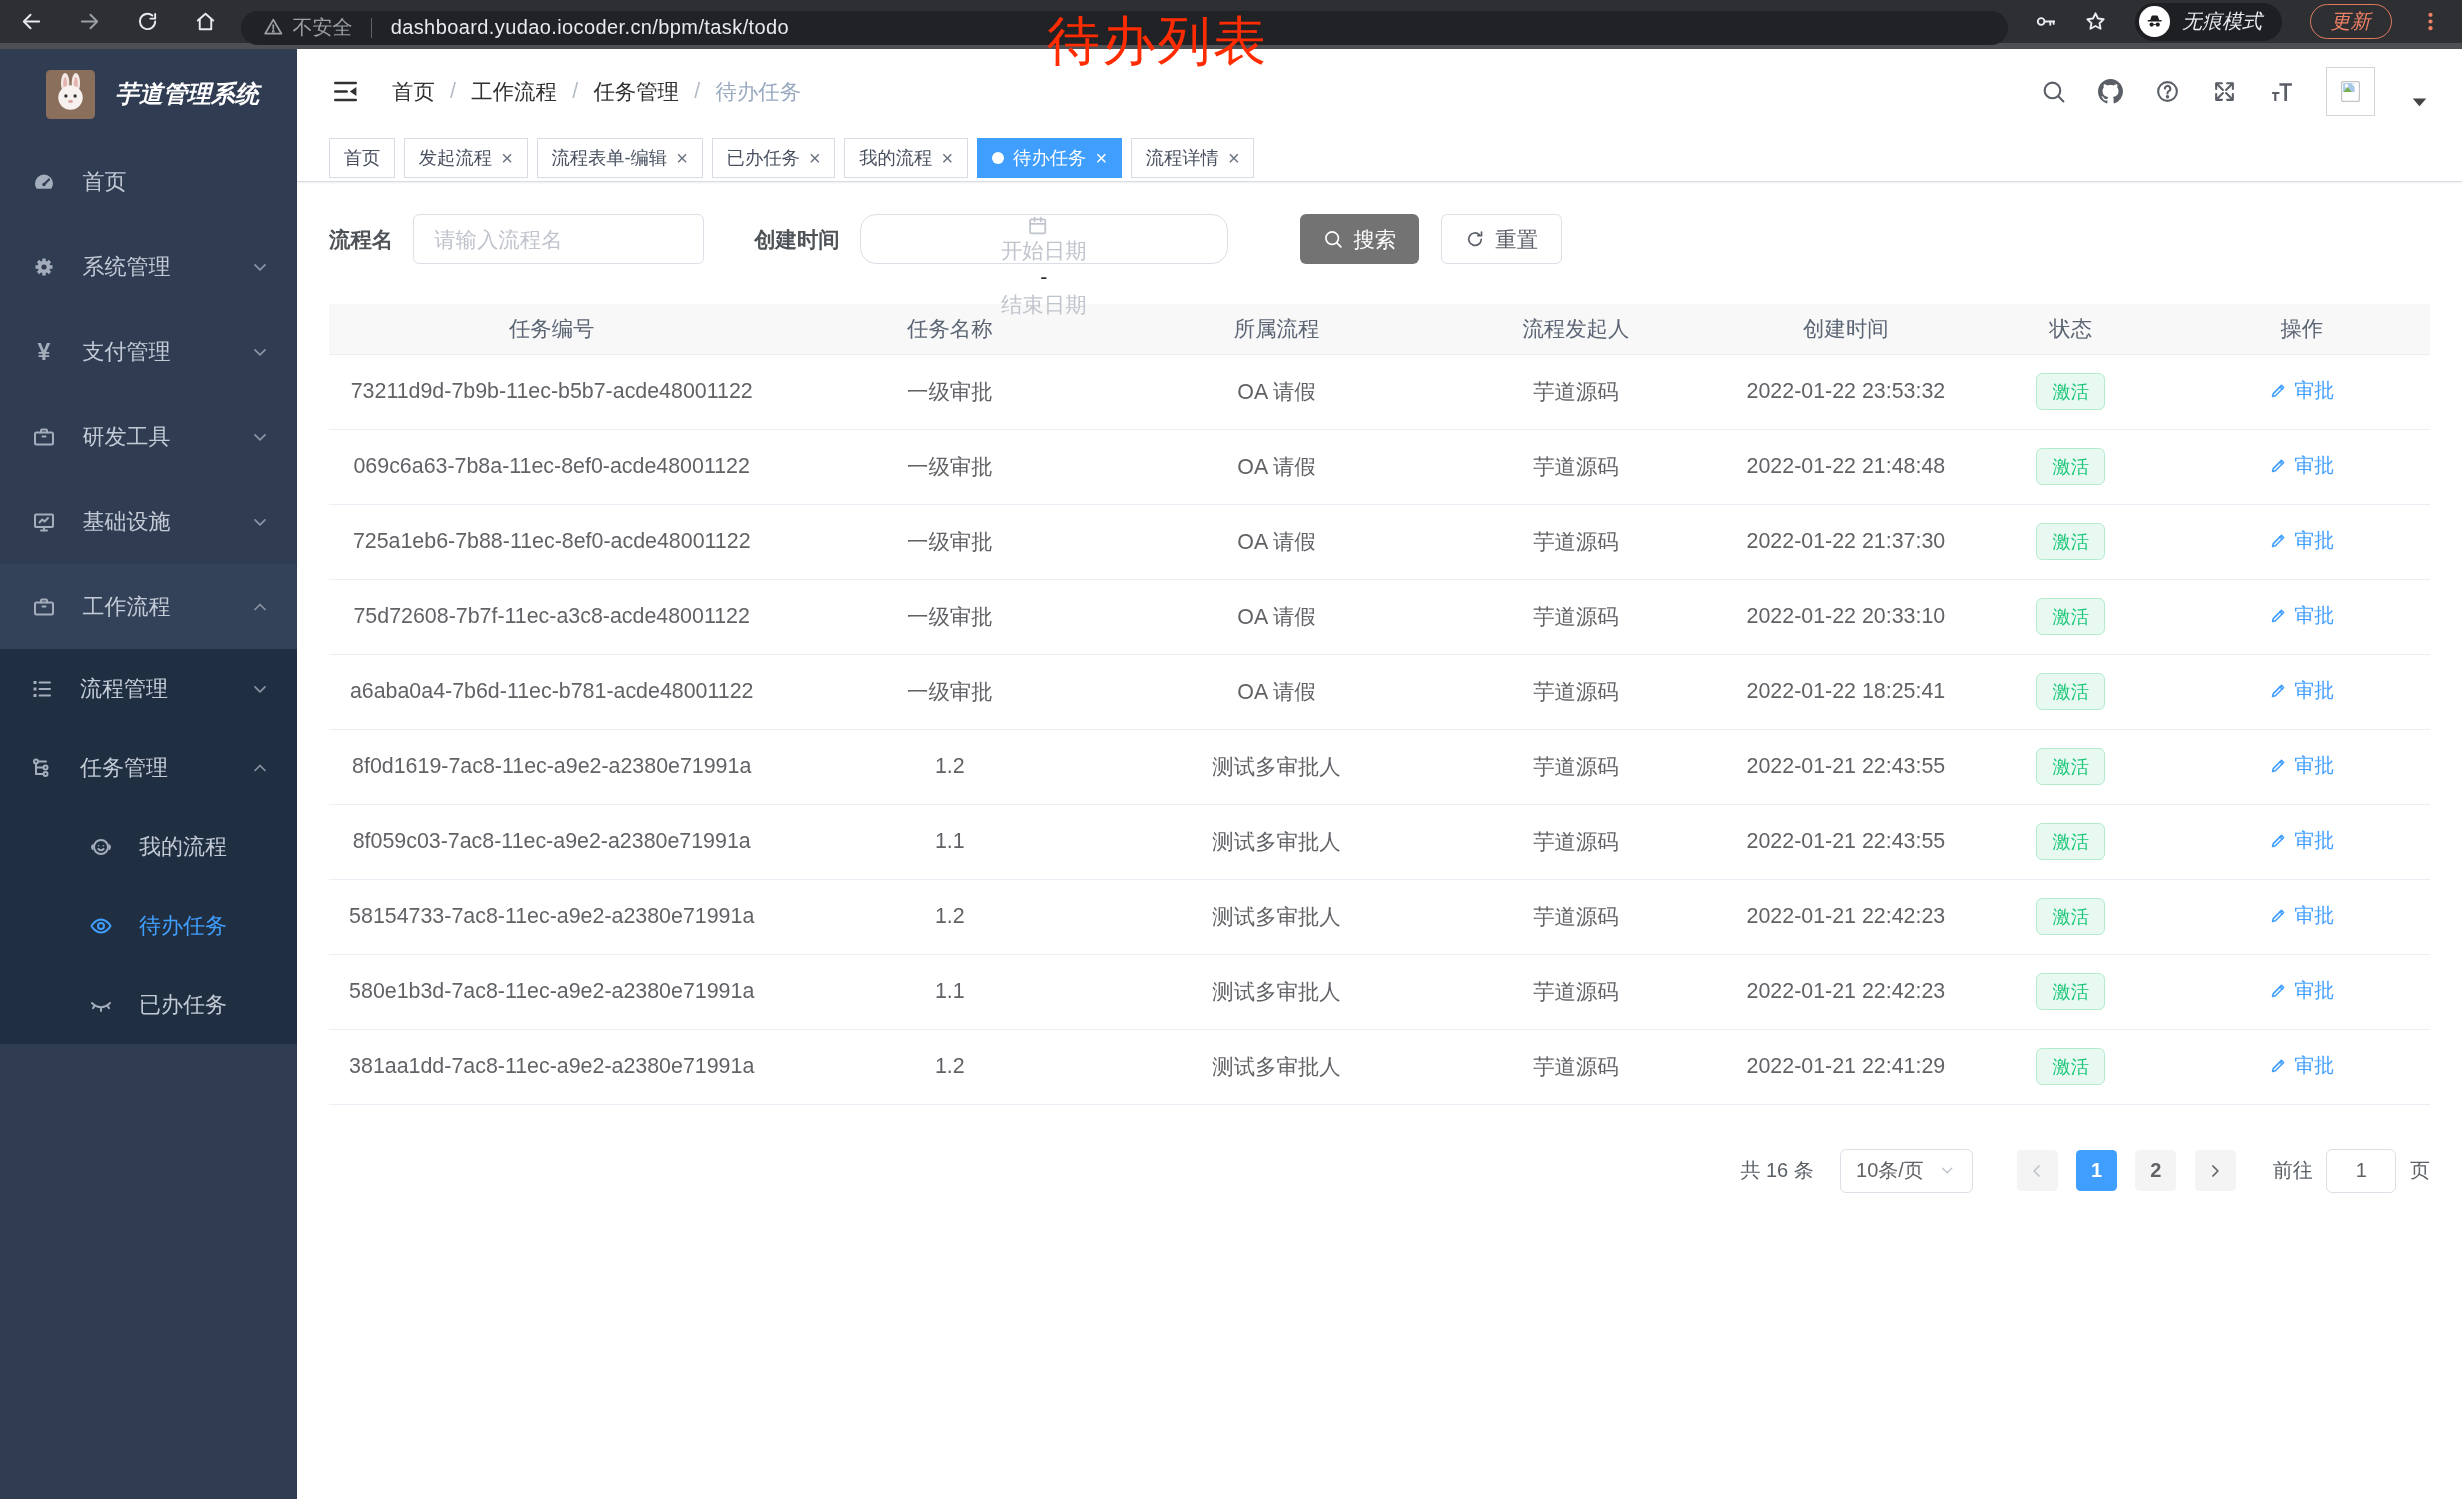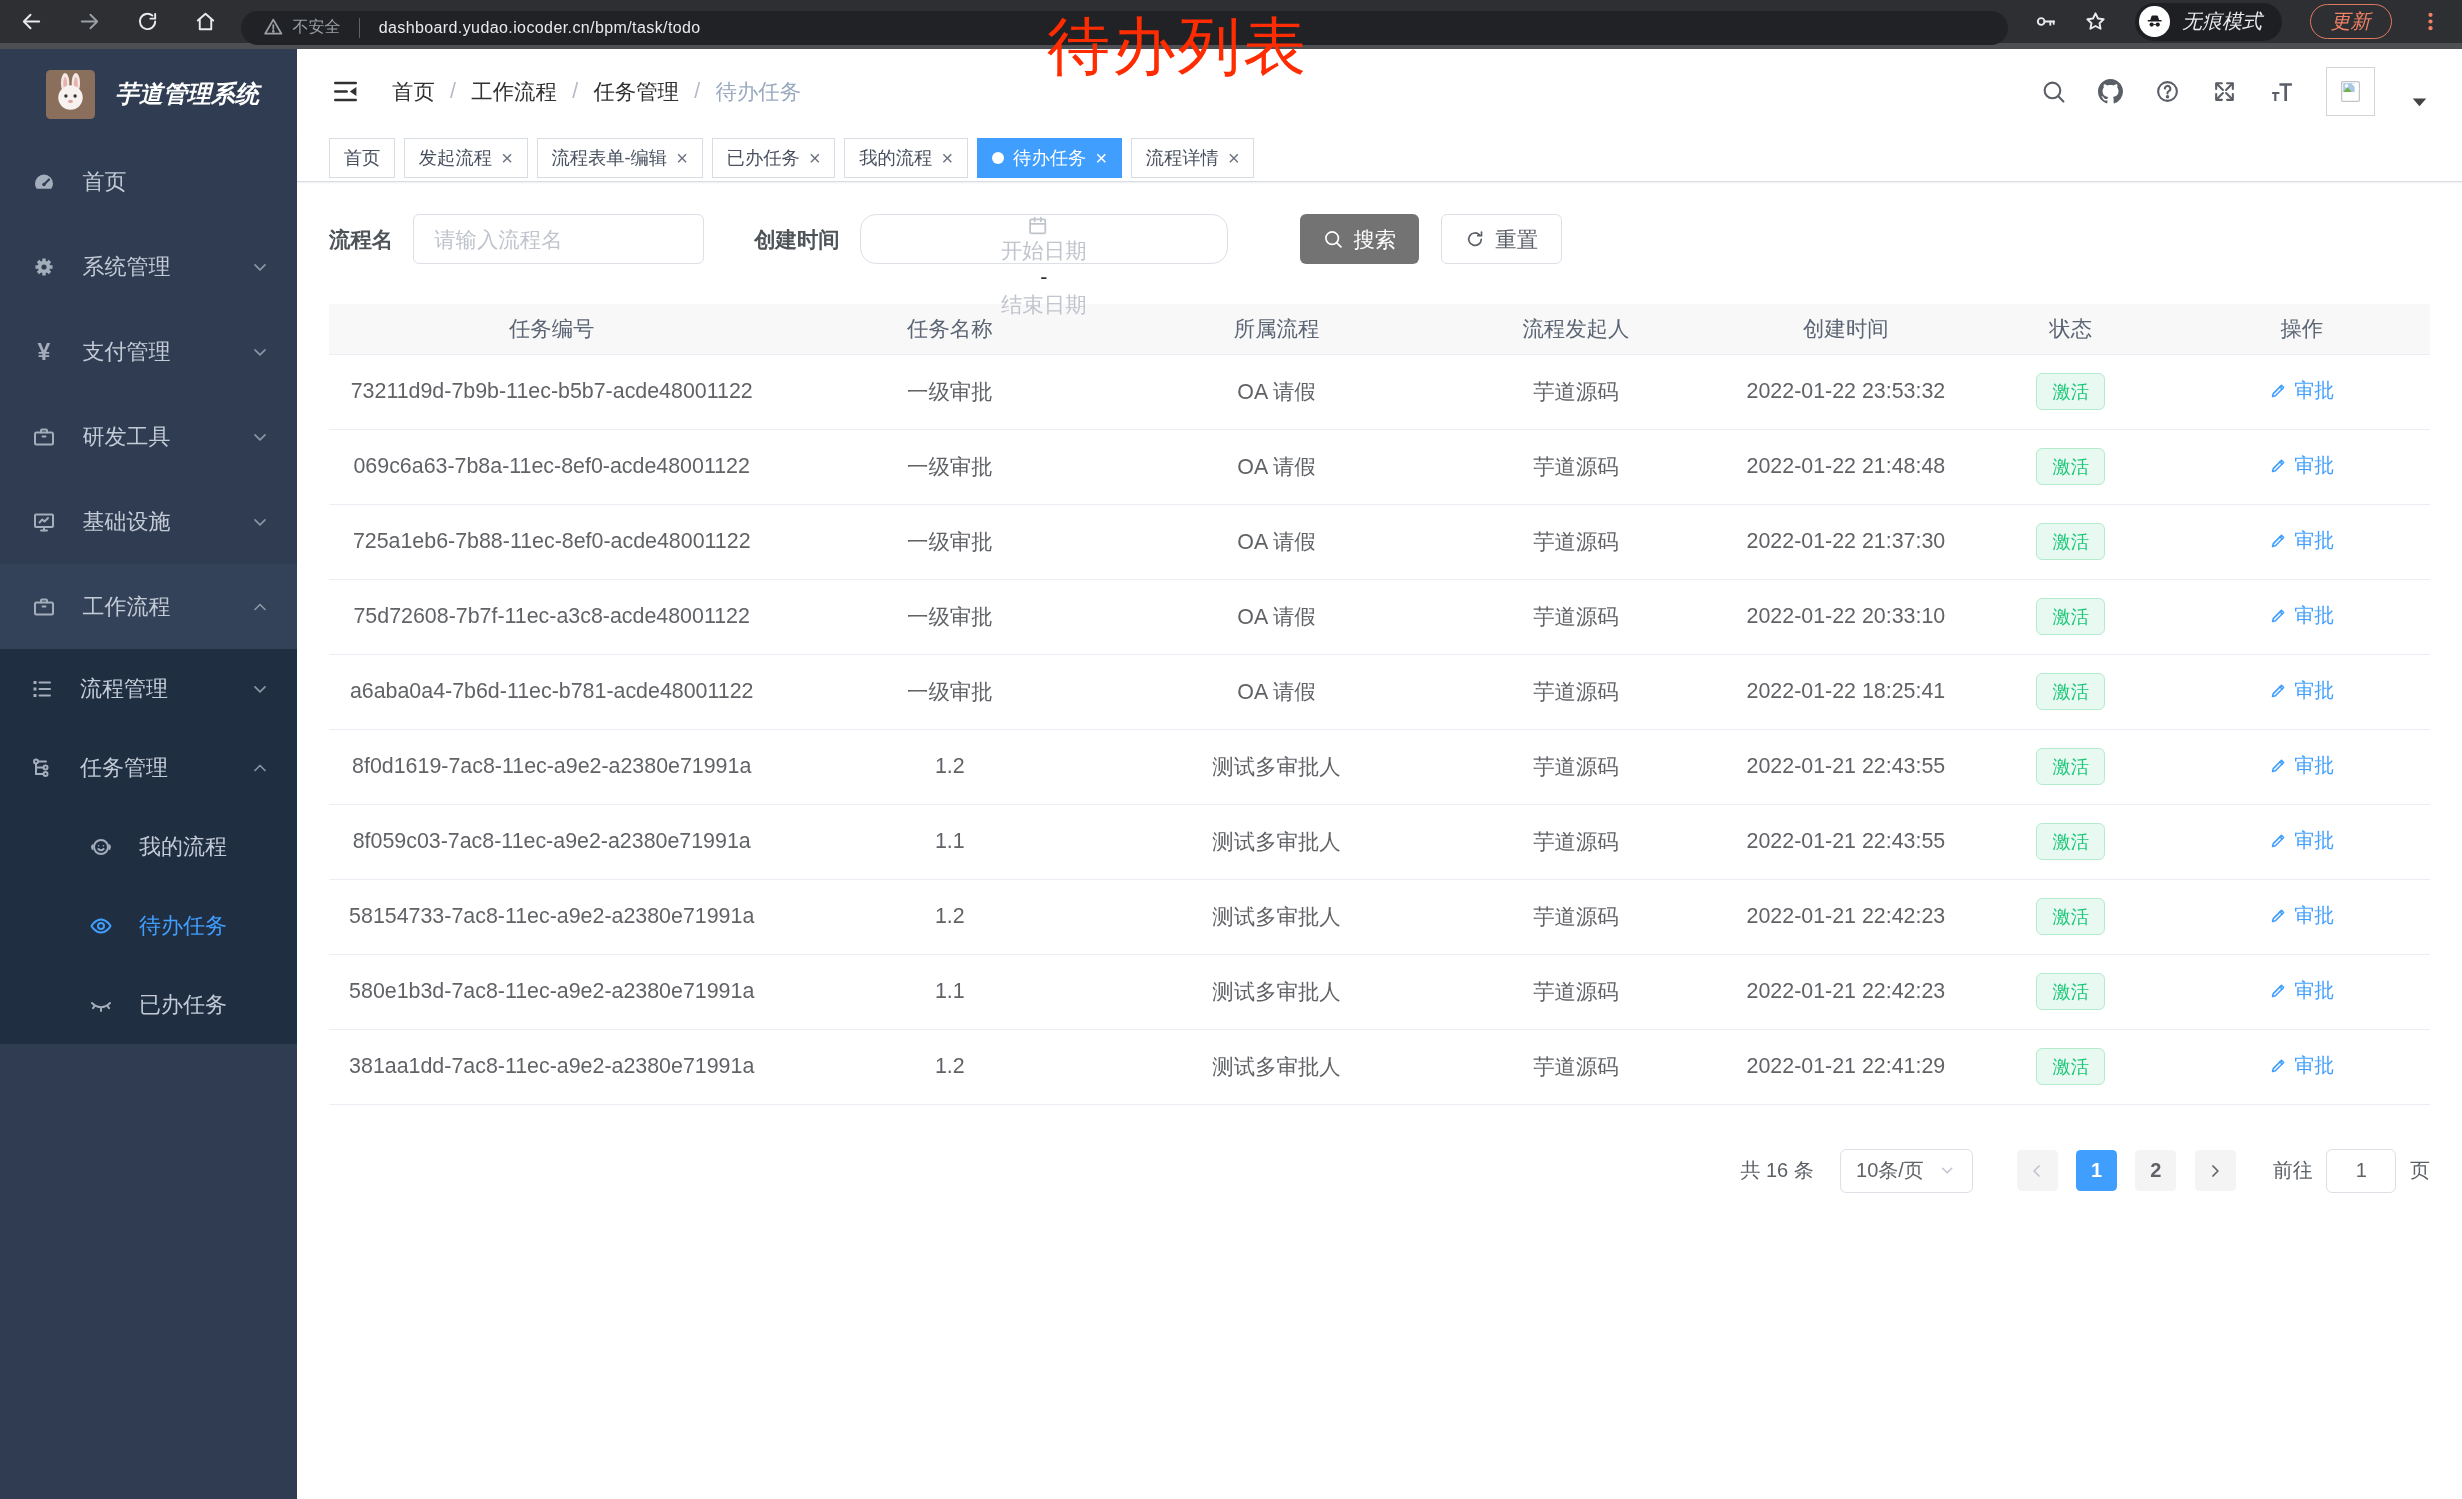--- a/index.html
+++ b/index.html
@@ -7,34 +7,34 @@
   body { font-family:"Liberation Sans","DejaVu Sans",sans-serif; background:#fff; position:relative; overflow:hidden; }
   svg { display:block; }
   .icn { display:inline-flex; align-items:center; justify-content:center; }
 
   
   .browser { height:43px; background:#2e2f33; display:flex; align-items:center; padding:0 20px; color:#e8eaed; }
   .chrome-strip { height:6.1px; background:#4e4f53; }
   .nav-icons { display:flex; align-items:center; gap:35px; margin-right:24.4px; }
   .nav-icons .icn svg { width:23px; height:23px; }
   .icn.dim { color:#9aa0a6; }
-  .omnibox { flex:1; height:34px; background:#212226; border-radius:17px; display:flex; align-items:center; padding:0 21.4px; margin-right:26px; font-size:16px;margin-top:12px; }
+  .omnibox { flex:1; height:34px; background:#212226; border-radius:17px; display:flex; align-items:center; padding:0 21.4px; margin-right:26px; font-size:20px;margin-top:12px; }
   .omni-warn { color:#9aa0a6; display:flex; align-items:center; gap:9.2px; }
   .omni-warn .icn svg { width:20.6px; height:20.6px; }
   .omni-div { width:1.5px; height:20px; background:#5f6368; margin:0 18.3px; }
   .omni-url { color:#e8eaed; letter-spacing:0.4px; }
   .browser-right { display:flex; align-items:center; gap:27.5px;font-style:italic; }
   .browser-right > .icn svg { width:23px; height:23px; }
   .incog { height:38px; background:#1e1f23; border-radius:20px; display:flex; align-items:center; gap:12.2px; padding:0 20px 0 4.6px; font-size:20px; color:#e8eaed; }
   .incog-circle { width:30.5px; height:30.5px; border-radius:50%; background:#fff; color:#1e1f23; display:flex; align-items:center; justify-content:center; }
   .incog-circle svg { width:21.4px; height:21.4px; }
   .update-btn { height:35px; border:1.5px solid #e07a5f; border-radius:18.3px; color:#ef8165; font-size:20px; display:flex; align-items:center; padding:0 20px; }
   .dots-menu { color:#ef8165; }
   .dots-menu svg { width:21.4px; height:21.4px; }
-  .annotation { position:absolute; left:1047px; top:9.2px; font-size:63px; line-height:1.2; color:#fe2c00; z-index:50; letter-spacing:2.3px; }
+  .annotation { position:absolute; left:1047px; top:9.2px; font-size:53px; line-height:1.2; color:#fe2c00; z-index:50; letter-spacing:2.3px; }
 
   
   .app { display:flex; height:1451px; }
   .sidebar { width:297px; flex-shrink:0; background:#2f3c52; overflow:hidden; }
   .logo-row { height:90px; display:flex; align-items:center; padding-left:46px; gap:20px;font-style:italic; }
   .logo-img svg { width:49px; height:49px; }
   .logo-title { color:#fff; font-size:24px; font-weight:700; }
   .menu-item { height:85px; display:flex; align-items:center; color:#c3cbd6; font-size:22px; cursor:pointer; position:relative; }
   .menu-item .mi-icon { width:27.5px; margin-right:24.4px; color:#a3adbb; display:flex; justify-content:center; }
   .mi-icon svg { width:24px; height:24px; }

